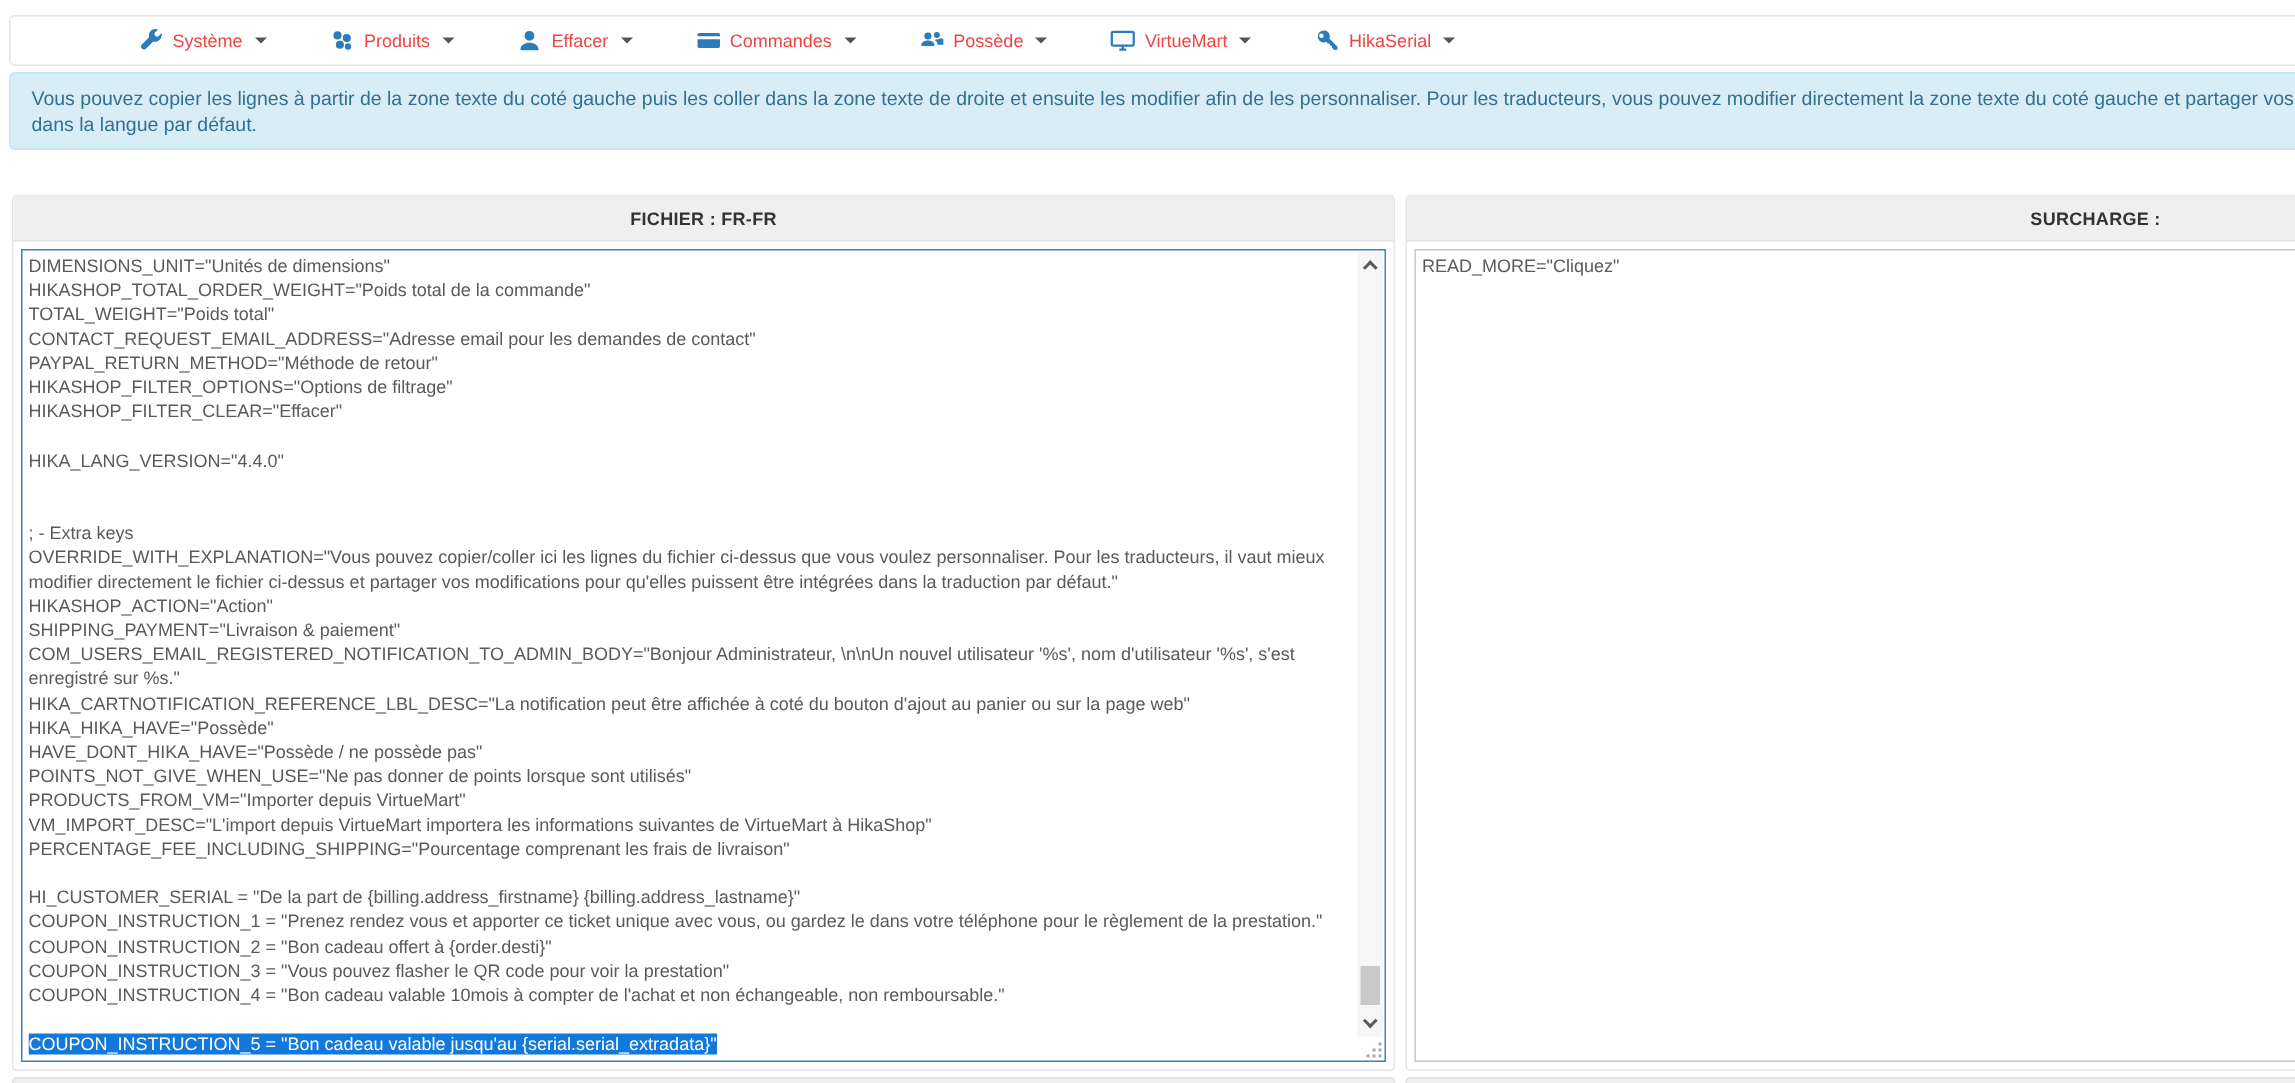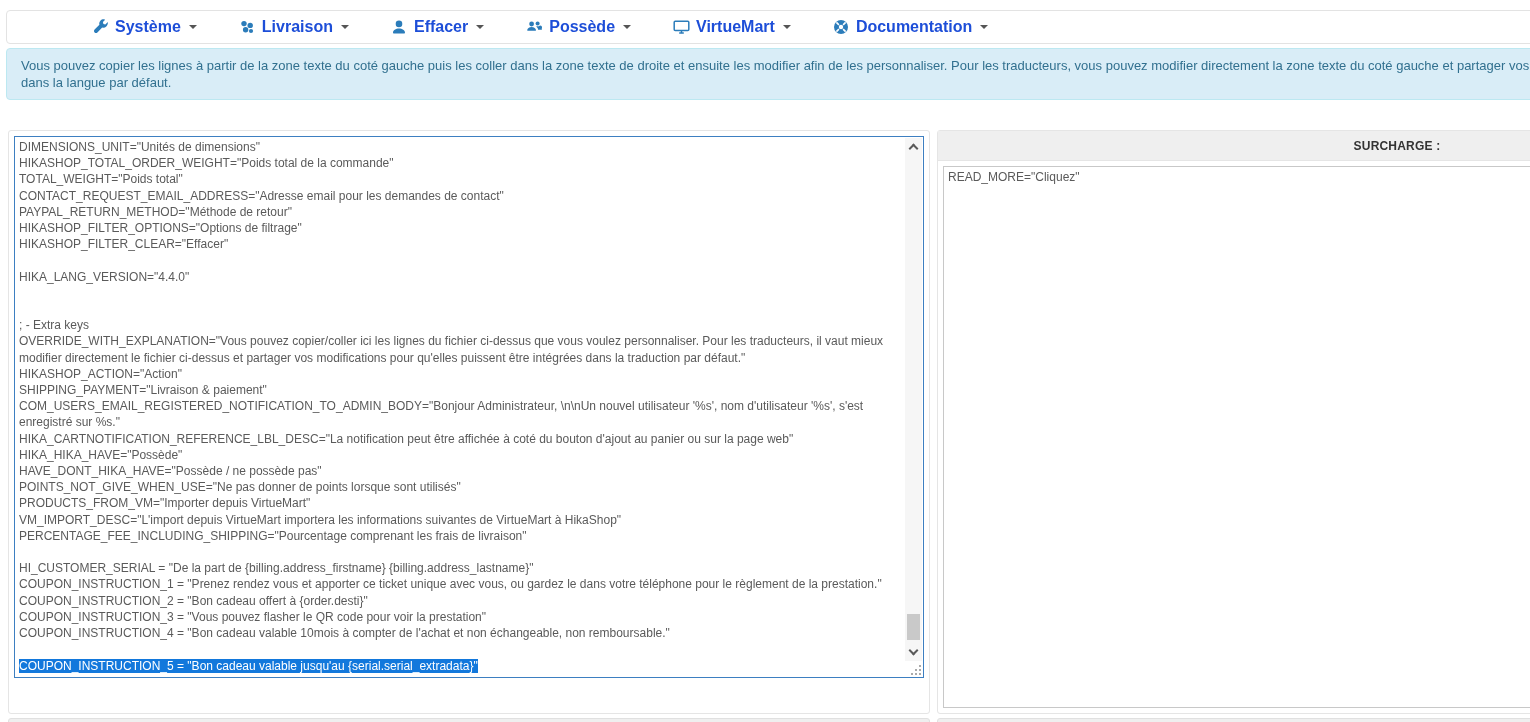--- a/index.html
+++ b/index.html
@@ -6,21 +6,21 @@
   html, body { width: 1530px; height: 722px; overflow: hidden; background: #fff;
     font-family: "Liberation Sans", sans-serif; }
   .page { width: 1865px; position: relative; }
 
   
   .navbar { margin: 10px 6px 0 6px; height: 34px; border: 1px solid #e3e3e3;
     border-radius: 4px; background: #fff; display: flex; align-items: center;
     padding-left: 64px; }
   .menu { list-style: none; display: flex; align-items: center; }
   .menu-item { display: flex; align-items: center; gap: 6px; padding: 0 21px;
-    height: 32px; cursor: pointer; color: #1d4ed8; font-size: 16px; white-space: nowrap; font-weight: bold; }
+    height: 32px; cursor: pointer; color: #ef4444; font-size: 12px; white-space: nowrap; }
   .menu-item .ic { width: 17px; height: 17px; display: inline-flex; align-items: center; justify-content: center; }
   .menu-item .ic svg { display: block; }
   .caret { width: 0; height: 0; border-left: 4px solid transparent;
     border-right: 4px solid transparent; border-top: 4px solid #555; margin-left: 2px; }
 
   
   .alert { margin: 4px 6px 0 6px; background: #d9edf7; border: 1px solid #bce8f1;
     border-radius: 4px; color: #31708f; font-size: 13px; line-height: 17px;
     padding: 8px 14px; }
 
@@ -94,34 +94,43 @@
         <span class="ic">
           <svg width="16" height="16" viewBox="0 0 16 16">
               <g fill="#2b7cba">
                 <circle cx="5" cy="4.6" r="2.7"></circle>
                 <circle cx="11.2" cy="6.4" r="2.7"></circle>
                 <circle cx="6.6" cy="10.8" r="2.7"></circle>
                 <circle cx="12" cy="12" r="2.1"></circle>
               </g>
             </svg>
         </span>
-        <span>Livraison</span>
+        <span>Produits</span>
         <span class="caret"></span>
       </li>
 
       <li class="menu-item">
         <span class="ic">
           <svg width="16" height="16" viewBox="0 0 16 16">
               <path fill="#2b7cba" d="M8 8.2a3.3 3.3 0 1 0 0-6.6 3.3 3.3 0 0 0 0 6.6zm0 1.3c-3.2 0-6 1.7-6 4.3 0 .4.3.7.7.7h10.6c.4 0 .7-.3.7-.7 0-2.6-2.8-4.3-6-4.3z"></path>
             </svg>
         </span>
         <span>Effacer</span>
         <span class="caret"></span>
       </li>
 
+      <li class="menu-item">
+        <span class="ic">
+          <svg width="17" height="16" viewBox="0 0 17 16">
+              <path fill="#2b7cba" d="M1 4.2c0-.7.6-1.2 1.2-1.2h12.6c.7 0 1.2.5 1.2 1.2v1H1v-1zm0 3h15v4.6c0 .7-.5 1.2-1.2 1.2H2.2c-.6 0-1.2-.5-1.2-1.2V7.2z"></path>
+            </svg>
+        </span>
+        <span>Commandes</span>
+        <span class="caret"></span>
+      </li>
 
       <li class="menu-item">
         <span class="ic">
           <svg width="17" height="16" viewBox="0 0 17 16">
               <g fill="#2b7cba">
                 <circle cx="5.6" cy="5" r="2.4"></circle>
                 <path d="M5.6 8c-2.4 0-4.4 1.3-4.4 3.2 0 .3.2.5.5.5h7.8c.3 0 .5-.2.5-.5C10 9.3 8 8 5.6 8z"></path>
                 <circle cx="11.6" cy="4.4" r="2"></circle>
                 <path d="M11.8 7.2c-.6 0-1.2.1-1.7.4 1.2.8 2 1.9 2 3.2h3.4c.3 0 .5-.2.5-.5 0-1.7-1.9-3.1-4.2-3.1z"></path>
                 <circle cx="14.3" cy="8.2" r="1.7"></circle>
@@ -138,45 +147,42 @@
               <g fill="none" stroke="#2b7cba" stroke-width="1.5">
                 <rect x="1.2" y="2.2" width="14.6" height="9.2" rx="1"></rect>
                 <path d="M6.2 14h4.6M8.5 11.6V14"></path>
               </g>
             </svg>
         </span>
         <span>VirtueMart</span>
         <span class="caret"></span>
       </li>
 
-
-      <li class="menu-item">
-        <span class="ic">
-          <svg width="16" height="16" viewBox="0 0 16 16">
-              <circle cx="8" cy="8" r="7" fill="#2b7cba"></circle>
-              <circle cx="8" cy="8" r="2.2" fill="#fff"></circle>
-              <g stroke="#fff" stroke-width="1.6">
-                <path d="M3.4 3.4l2.5 2.5M10.1 10.1l2.5 2.5M12.6 3.4l-2.5 2.5M5.9 10.1l-2.5 2.5"></path>
-              </g>
-            </svg>
-        </span>
-        <span>Documentation</span>
-        <span class="caret"></span>
-      </li>
+      <li class="menu-item">
+        <span class="ic">
+          <svg width="16" height="16" viewBox="0 0 16 16">
+              <path fill="#2b7cba" d="M4.7 1.5a3.9 3.9 0 0 0-2 6.6 3.9 3.9 0 0 0 4.4.8l1.1 1.1 1.3.1.1 1.3 1.3.1.1 1.3 1.5 1.5 2-.2.2-2-5.5-5.5a3.9 3.9 0 0 0-.9-4.3 3.9 3.9 0 0 0-3.6-.8zM3.9 3.3a1.5 1.5 0 1 1 0 3 1.5 1.5 0 0 1 0-3z"></path>
+            </svg>
+        </span>
+        <span>HikaSerial</span>
+        <span class="caret"></span>
+      </li>
+
 
     </ul>
   </nav>
 
   <div class="alert">
     <span>Vous pouvez copier les lignes à partir de la zone texte du coté gauche puis les coller dans la zone texte de droite et ensuite les modifier afin de les personnaliser. Pour les traducteurs, vous pouvez modifier directement la zone texte du coté gauche et partager vos modifications pour qu'elles puissent être intégrées dans la langue par défaut.</span>
   </div>
 
   <div class="panels">
 
     <div class="fieldset left">
+      <div class="fieldset-header">FICHIER : FR-FR</div>
       <div class="fieldset-body">
         <div class="textbox focused">
           <div class="text-inner" id="file-lines"><div class="ta-line">DIMENSIONS_UNIT="Unités de dimensions"</div><div class="ta-line">HIKASHOP_TOTAL_ORDER_WEIGHT="Poids total de la commande"</div><div class="ta-line">TOTAL_WEIGHT="Poids total"</div><div class="ta-line">CONTACT_REQUEST_EMAIL_ADDRESS="Adresse email pour les demandes de contact"</div><div class="ta-line">PAYPAL_RETURN_METHOD="Méthode de retour"</div><div class="ta-line">HIKASHOP_FILTER_OPTIONS="Options de filtrage"</div><div class="ta-line">HIKASHOP_FILTER_CLEAR="Effacer"</div><div class="ta-line">&nbsp;</div><div class="ta-line">HIKA_LANG_VERSION="4.4.0"</div><div class="ta-line">&nbsp;</div><div class="ta-line">&nbsp;</div><div class="ta-line">; - Extra keys</div><div class="ta-line">OVERRIDE_WITH_EXPLANATION="Vous pouvez copier/coller ici les lignes du fichier ci-dessus que vous voulez personnaliser. Pour les traducteurs, il vaut mieux modifier directement le fichier ci-dessus et partager vos modifications pour qu'elles puissent être intégrées dans la traduction par défaut."</div><div class="ta-line">HIKASHOP_ACTION="Action"</div><div class="ta-line">SHIPPING_PAYMENT="Livraison &amp; paiement"</div><div class="ta-line">COM_USERS_EMAIL_REGISTERED_NOTIFICATION_TO_ADMIN_BODY="Bonjour Administrateur, \n\nUn nouvel utilisateur '%s', nom d'utilisateur '%s', s'est enregistré sur %s."</div><div class="ta-line">HIKA_CARTNOTIFICATION_REFERENCE_LBL_DESC="La notification peut être affichée à coté du bouton d'ajout au panier ou sur la page web"</div><div class="ta-line">HIKA_HIKA_HAVE="Possède"</div><div class="ta-line">HAVE_DONT_HIKA_HAVE="Possède / ne possède pas"</div><div class="ta-line">POINTS_NOT_GIVE_WHEN_USE="Ne pas donner de points lorsque sont utilisés"</div><div class="ta-line">PRODUCTS_FROM_VM="Importer depuis VirtueMart"</div><div class="ta-line">VM_IMPORT_DESC="L'import depuis VirtueMart importera les informations suivantes de VirtueMart à HikaShop"</div><div class="ta-line">PERCENTAGE_FEE_INCLUDING_SHIPPING="Pourcentage comprenant les frais de livraison"</div><div class="ta-line">&nbsp;</div><div class="ta-line">HI_CUSTOMER_SERIAL = "De la part de {billing.address_firstname} {billing.address_lastname}"</div><div class="ta-line">COUPON_INSTRUCTION_1 = "Prenez rendez vous et apporter ce ticket unique avec vous, ou gardez le dans votre téléphone pour le règlement de la prestation."</div><div class="ta-line">COUPON_INSTRUCTION_2 = "Bon cadeau offert à {order.desti}"</div><div class="ta-line">COUPON_INSTRUCTION_3 = "Vous pouvez flasher le QR code pour voir la prestation"</div><div class="ta-line">COUPON_INSTRUCTION_4 = "Bon cadeau valable 10mois à compter de l'achat et non échangeable, non remboursable."</div><div class="ta-line">&nbsp;</div><div class="ta-line"><span class="sel">COUPON_INSTRUCTION_5 = "Bon cadeau valable jusqu'au {serial.serial_extradata}"</span></div></div>
           <div class="vscroll">
             <div class="scroll-btn up">
                 <i class="chev up"></i>
               </div>
             <div class="scroll-thumb"></div>
             <div class="scroll-btn down">
                 <i class="chev down"></i>

